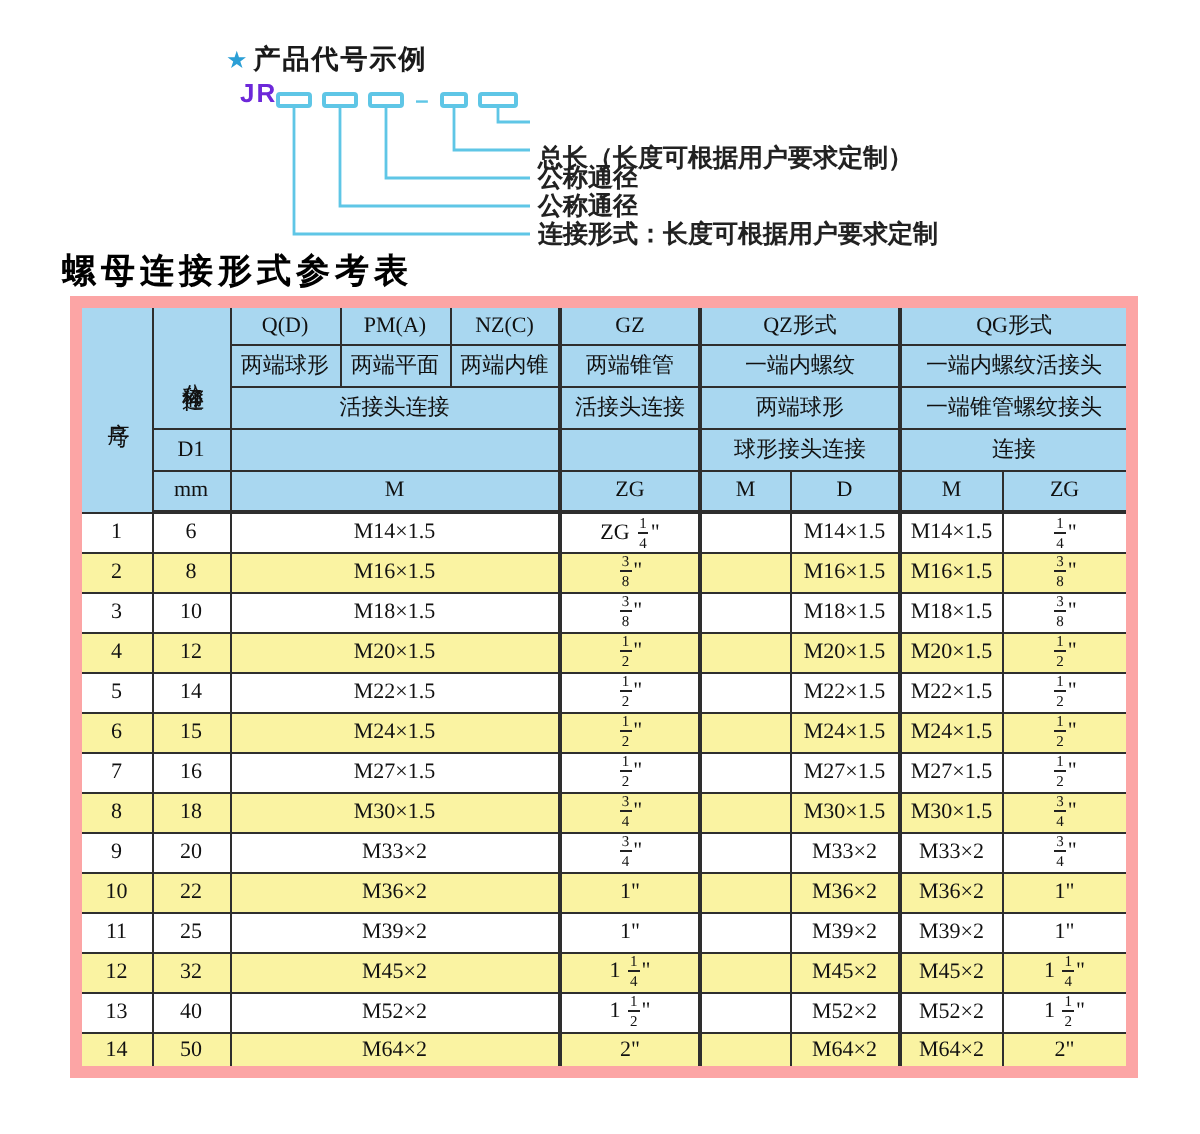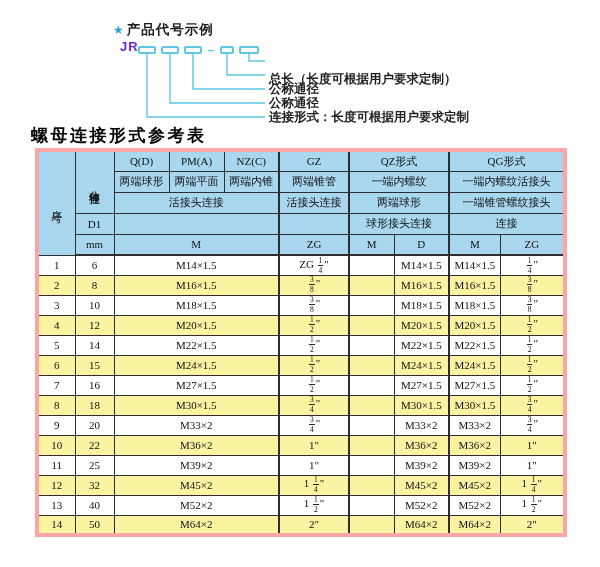--- a/index.html
+++ b/index.html
@@ -26,21 +26,21 @@
   #connector-svg{position:absolute;left:0;top:0;width:600px;height:148px;}
   .conn{stroke:var(--line-cyan);stroke-width:1.4;fill:none;}
   .diag-label{position:absolute;left:269px;font-size:12.5px;font-weight:bold;white-space:nowrap;line-height:14px;color:#222;}
 
   
   #table-title{position:absolute;left:31px;top:124px;font-size:17px;font-weight:bold;letter-spacing:2.5px;
     font-family:"Liberation Serif","DejaVu Serif",serif;color:#000;}
 
   
   #ref-table{position:absolute;left:35px;top:148px;width:528px;border-collapse:collapse;table-layout:fixed;
-    border:4px solid #fca5a5;font-family:"Liberation Serif","DejaVu Serif",serif;}
+    border:6px solid #fca5a5;font-family:"Liberation Serif","DejaVu Serif",serif;}
   #ref-table th,#ref-table td{border:1px solid var(--border-dark);text-align:center;vertical-align:middle;
     padding:0;overflow:hidden;white-space:nowrap;}
   #ref-table th{background:var(--header-blue);font-weight:normal;font-size:11px;height:21px;color:#111;}
   #ref-table td{font-size:11px;height:20px;background:#ffffff;color:#111;}
   #ref-table tr.alt td{background:var(--row-yellow);}
   .thickL{border-left-width:2px !important;}
   #ref-table thead tr:last-child th{border-bottom-width:2px;}
   .vert{writing-mode:vertical-rl;text-orientation:upright;letter-spacing:3px;display:inline-block;line-height:1.1;}
   .latin{font-family:"Liberation Serif","DejaVu Serif",serif;}
   

